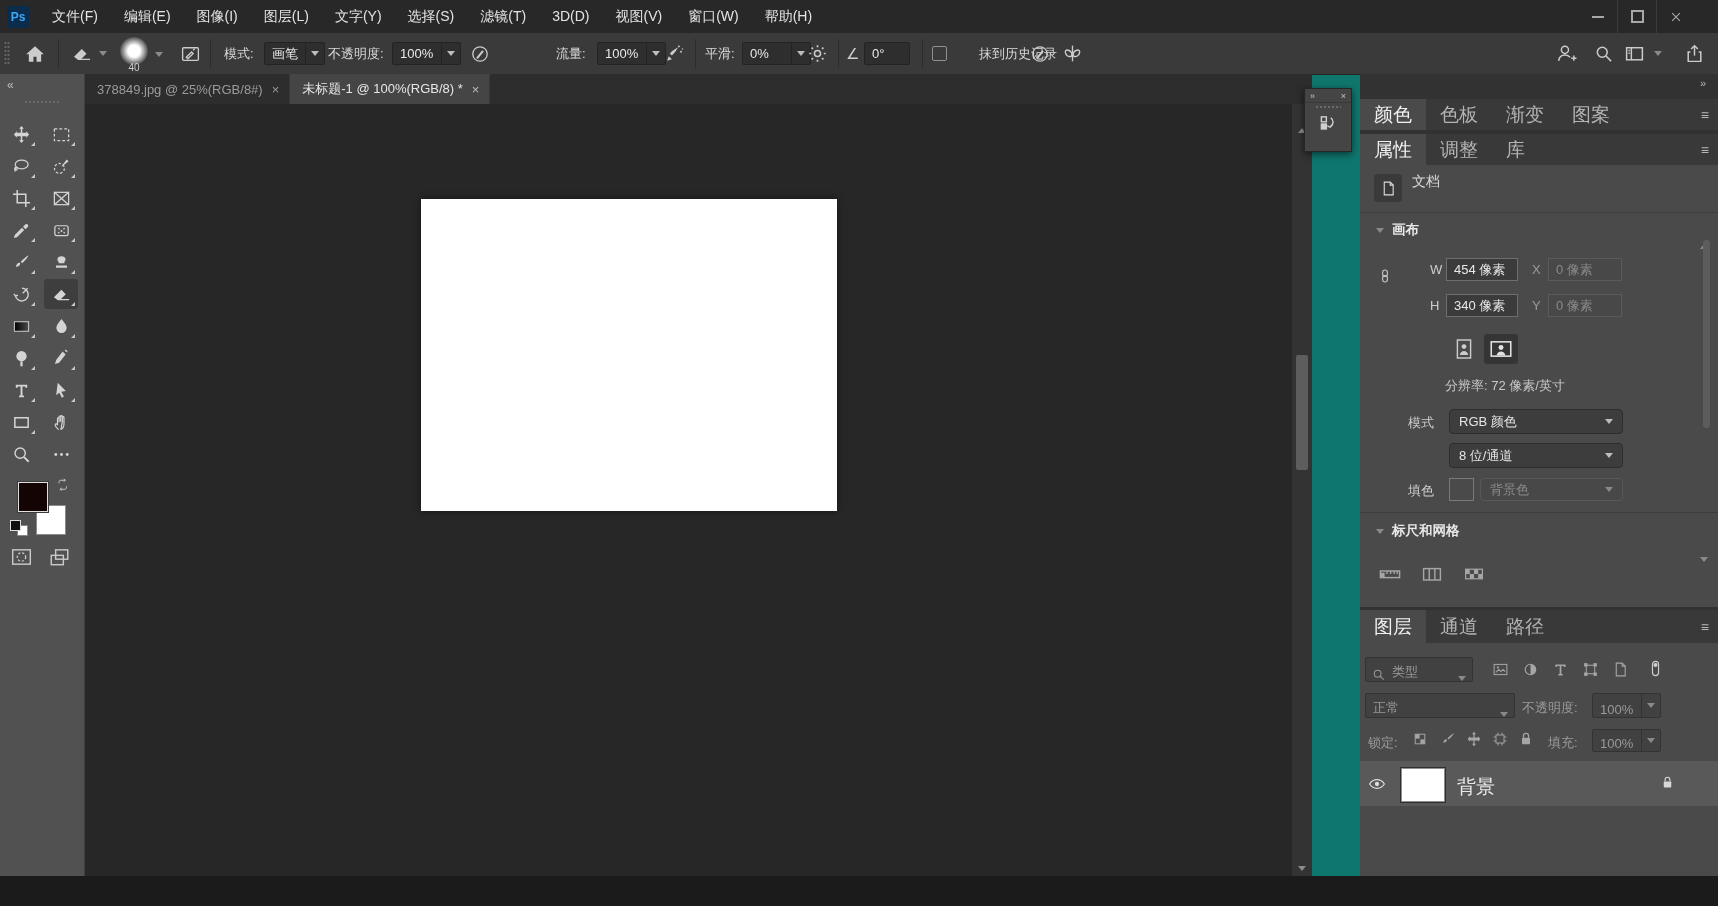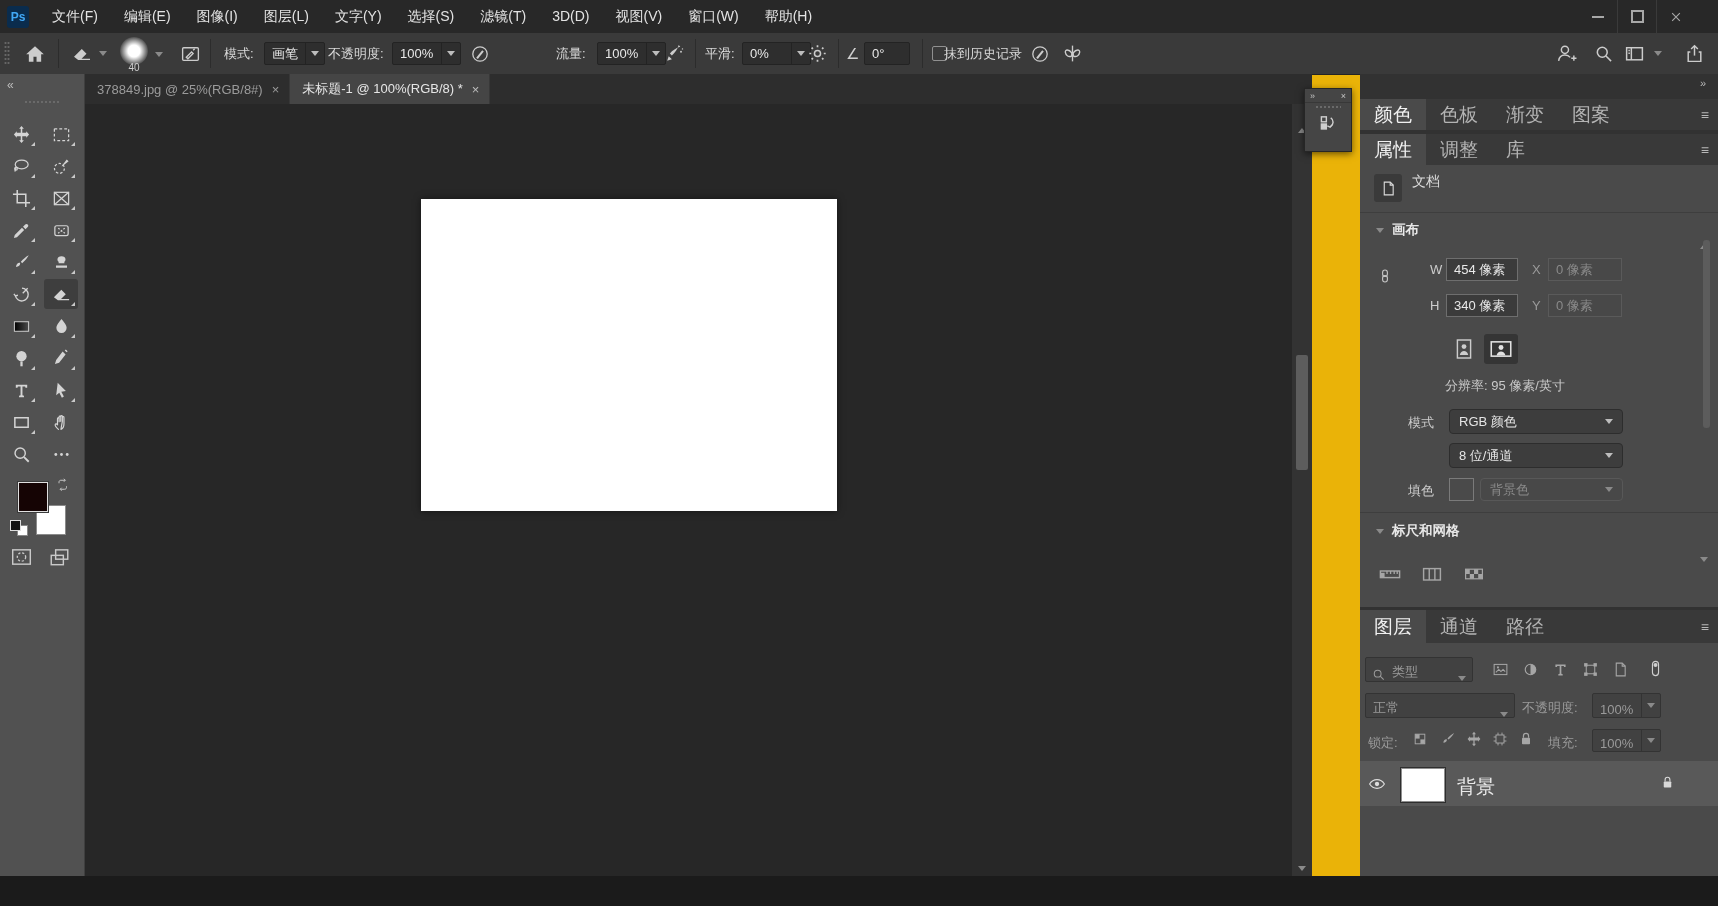--- a/index.html
+++ b/index.html
@@ -1,18 +1,18 @@
 <!DOCTYPE html>
 <html><head>
 <meta charset="utf-8">
 <style>
   html,body{margin:0;padding:0;background:#1b1b1b;}
   #app{position:relative;width:1718px;height:876px;overflow:hidden;
        font-family:"Liberation Sans","DejaVu Sans",sans-serif;color:#d6d6d6;
-       background:#eab308;user-select:none;text-decoration:underline;}
+       background:#0f766e;user-select:none;text-decoration:underline;}
   .abs{position:absolute;}
   svg.ic{display:block;}
   
   #menubar{position:absolute;left:0;top:0;width:1718px;height:33px;background:#282828;
            border-bottom:1px solid #1f1f1f;display:flex;align-items:center;}
   .ps-logo{width:22px;height:22px;margin-left:7px;border-radius:3px;background:#0a2c4d;
            color:#41a8f5;font-size:12px;font-weight:bold;display:flex;align-items:center;justify-content:center;}
   #menus{display:flex;margin-left:10px;}
   .menu-item{padding:0 13px;line-height:33px;font-size:14px;color:#e3e3e3;cursor:default;}
   #wincontrols{position:absolute;right:23px;top:0;height:33px;display:flex;}
@@ -520,21 +520,21 @@
     <div class="ob" style="left:864px">
         <div class="dd" style="width:46px">
           <span class="val">0°</span>
         </div>
       </div>
     <div class="sep" style="left:922px"></div>
 
     <div class="ob" style="left:932px">
         <span class="checkbox"></span>
       </div>
-    <div class="ob" style="left:944px">
+    <div class="ob" style="left:979px">
         <span>抹到历史记录</span>
       </div>
 
     <div class="ob" style="left:1030px">
         <svg class="ic obicon" width="20" height="20">
           <use href="#i-pressure"></use>
         </svg>
       </div>
     <div class="ob" style="left:1062px">
         <svg class="ic obicon" width="21" height="21">
@@ -796,21 +796,21 @@
           <svg class="ic" width="24" height="28">
             <use href="#i-portrait"></use>
           </svg>
         </div>
       <div class="abs" style="left:124px;top:169px;width:34px;height:30px;background:#353535;border-radius:3px;display:flex;align-items:center;justify-content:center;color:#e2e2e2">
           <svg class="ic" width="26" height="26">
             <use href="#i-landscape"></use>
           </svg>
         </div>
 
-      <span class="abs" style="left:85px;top:212px;font-size:13px;color:#c9c9c9">分辨率: 95 像素/英寸</span>
+      <span class="abs" style="left:85px;top:212px;font-size:13px;color:#c9c9c9">分辨率: 72 像素/英寸</span>
 
       <span class="abs plabel" style="left:48px;top:249px">模式</span>
       <div class="abs pdd" style="left:89px;top:244px;width:174px;height:25px">
           <span>RGB 颜色</span>
           <span class="tri"></span>
         </div>
       <div class="abs pdd" style="left:89px;top:278px;width:174px;height:25px">
           <span>8 位/通道</span>
           <span class="tri"></span>
         </div>

